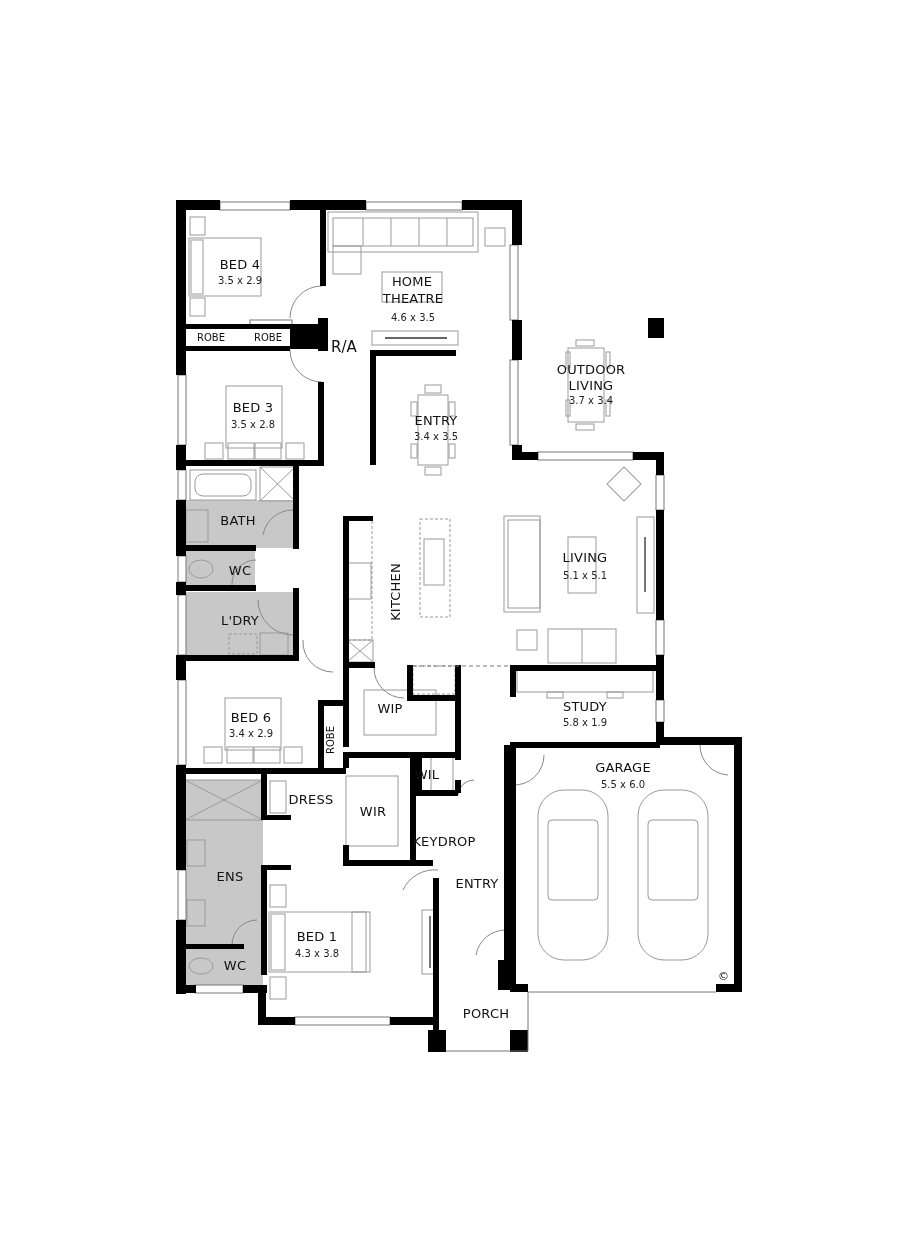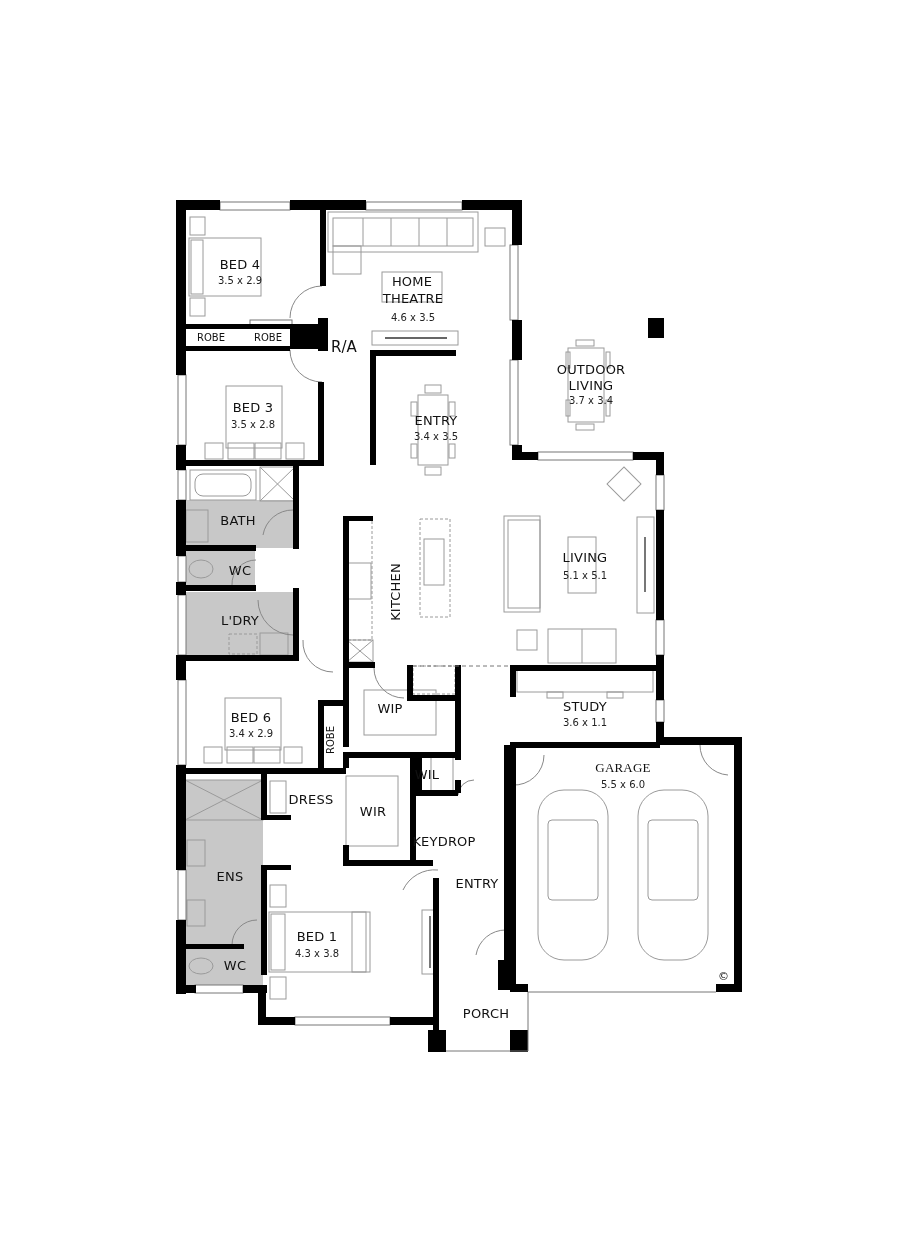--- a/index.html
+++ b/index.html
@@ -296,28 +296,28 @@
 <div class="room-label" style="left:240px;top:613px;">L'DRY</div>
 
 <div class="room-label vertical" style="left:396px;top:592px;">KITCHEN</div>
 
 <div class="room-label" style="left:585px;top:550px;">LIVING</div>
 <div class="room-dim" style="left:585px;top:570px;">5.1 x 5.1</div>
 
 <div class="room-label" style="left:390px;top:701px;">WIP</div>
 
 <div class="room-label" style="left:585px;top:699px;">STUDY</div>
-<div class="room-dim" style="left:585px;top:717px;">3.6 x 1.1</div>
+<div class="room-dim" style="left:585px;top:717px;">5.8 x 1.9</div>
 
 <div class="room-label" style="left:251px;top:710px;">BED 6</div>
 <div class="room-dim" style="left:251px;top:728px;">3.4 x 2.9</div>
 
 <div class="small-label tiny vertical" style="left:331px;top:740px;">ROBE</div>
 
-<div class="room-label" style="left:623px;top:760px;font-family:Liberation Serif, serif;">GARAGE</div>
+<div class="room-label" style="left:623px;top:760px;">GARAGE</div>
 <div class="room-dim" style="left:623px;top:779px;">5.5 x 6.0</div>
 
 <div class="room-label" style="left:311px;top:792px;">DRESS</div>
 <div class="room-label" style="left:373px;top:804px;">WIR</div>
 <div class="room-label" style="left:427px;top:767px;">WIL</div>
 <div class="room-label" style="left:444px;top:834px;">KEYDROP</div>
 
 <div class="room-label" style="left:230px;top:869px;">ENS</div>
 <div class="room-label" style="left:477px;top:876px;">ENTRY</div>
 

